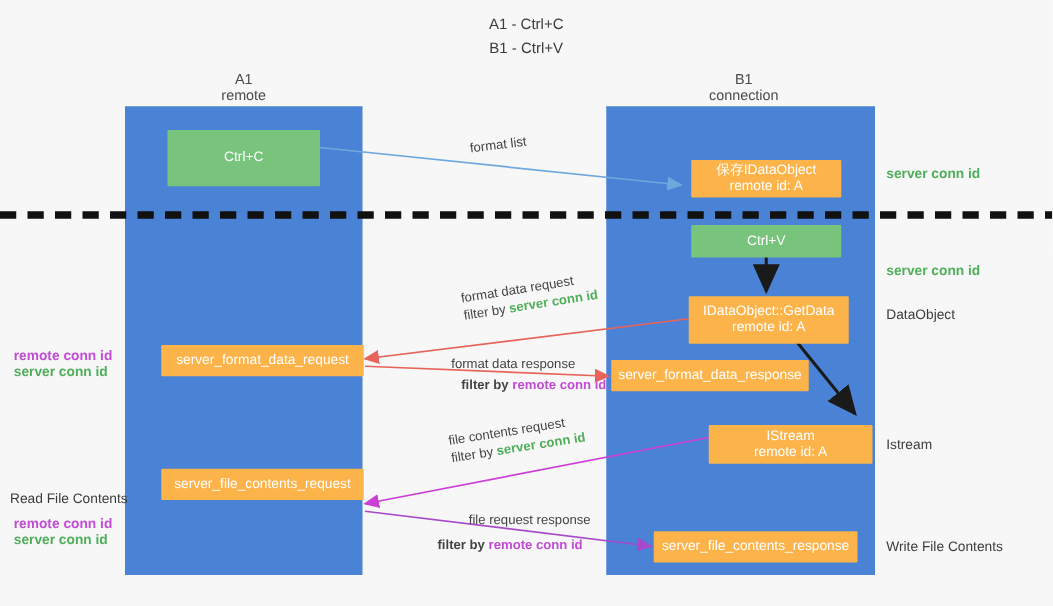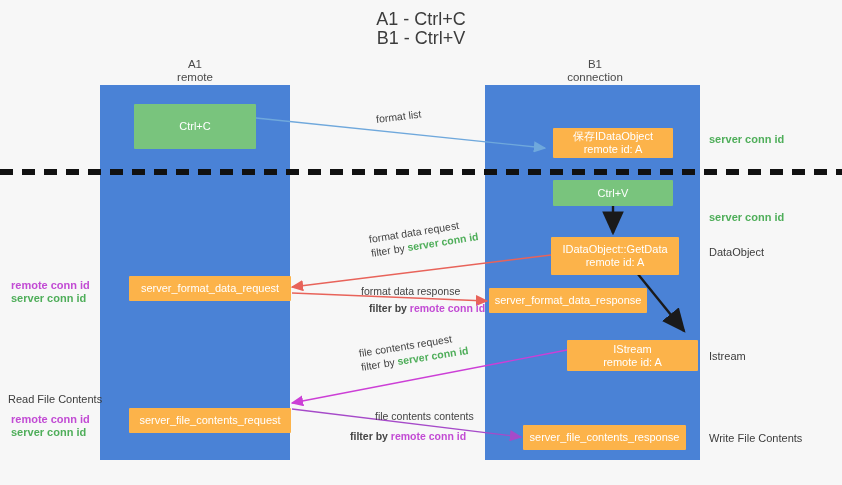--- a/index.html
+++ b/index.html
@@ -22,21 +22,21 @@
     width: 842px;
     height: 485px;
     pointer-events: none;
   }
   .title {
     position: absolute;
     left: 0;
     top: 10px;
     width: 842px;
     text-align: center;
-    font-size: 18px;
+    font-size: 12px;
     color: #3c3c3c;
     line-height: 19px;
   }
   .col-head {
     position: absolute;
     text-align: center;
     font-size: 11.5px;
     color: #4a4a4a;
     line-height: 13px;
   }
@@ -163,21 +163,21 @@
 
   <div class="node orange" style="left:489px; top:288px; width:158px; height:25px;">
     <span>server_format_data_response</span>
   </div>
 
   <div class="node orange" style="left:567px; top:340px; width:131px; height:31px;">
     <span>IStream</span>
     <span>remote id: A</span>
   </div>
 
-  <div class="node orange" style="left:129px; top:408px; width:162px; height:25px;">
+  <div class="node orange" style="left:129px; top:375px; width:162px; height:25px;">
     <span>server_file_contents_request</span>
   </div>
 
   <div class="node orange" style="left:523px; top:425px; width:163px; height:25px;">
     <span>server_file_contents_response</span>
   </div>
 
   <div class="edge-label rot-1" style="left:376px; top:112px;">format list</div>
 
   <div class="edge-label rot-2" style="left:370px; top:232px;">
@@ -195,21 +195,21 @@
   </div>
 
   <div class="edge-label rot-2" style="left:360px; top:346px;">
     <div>file contents request</div>
     <div>
       <span>filter by </span><span class="green-txt">server conn id</span>
     </div>
   </div>
 
   <div class="edge-label" style="left:375px; top:409px;">
-    <div>file contents contents</div>
+    <div>file request response</div>
     <div style="padding-left:-10px; margin-left:-25px; padding-top:6px;">
       <span class="bold">filter by </span><span class="magenta-txt">remote conn id</span>
     </div>
   </div>
 
   <div class="side-label green-txt" style="left:709px; top:132px;">server conn id</div>
 
   <div class="side-label green-txt" style="left:709px; top:210px;">server conn id</div>
 
   <div class="side-label" style="left:709px; top:245px;">DataObject</div>

